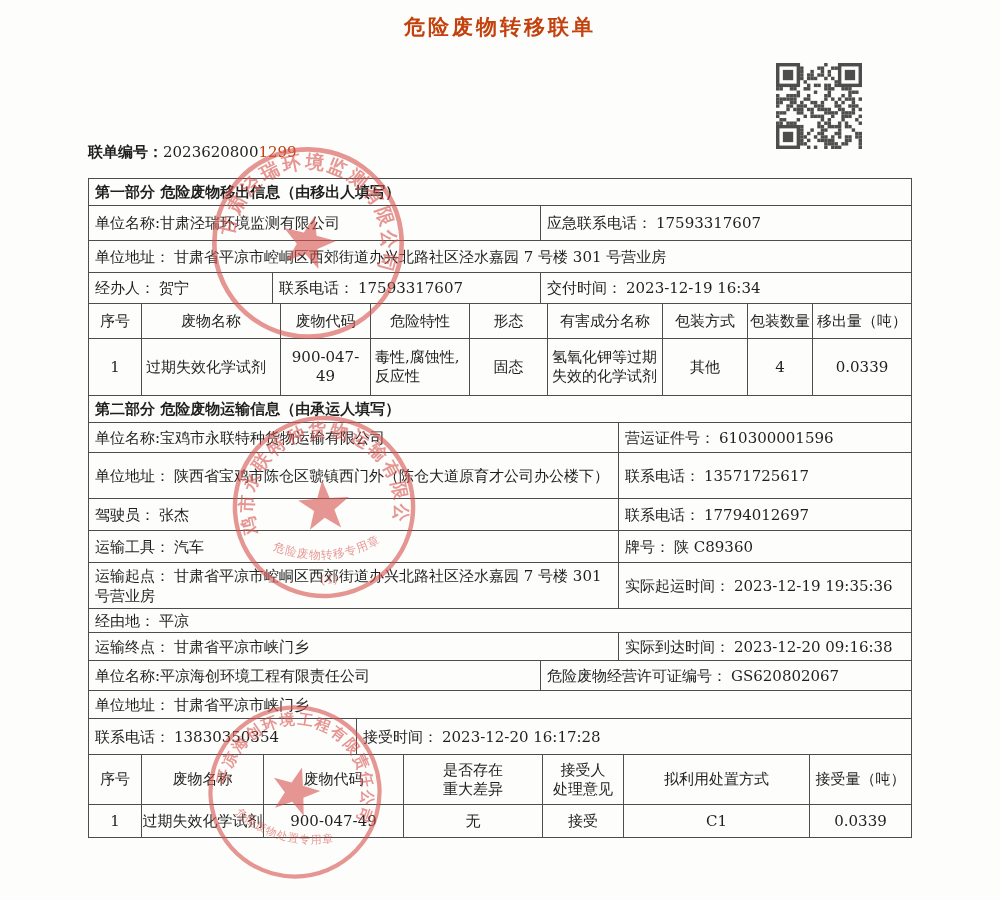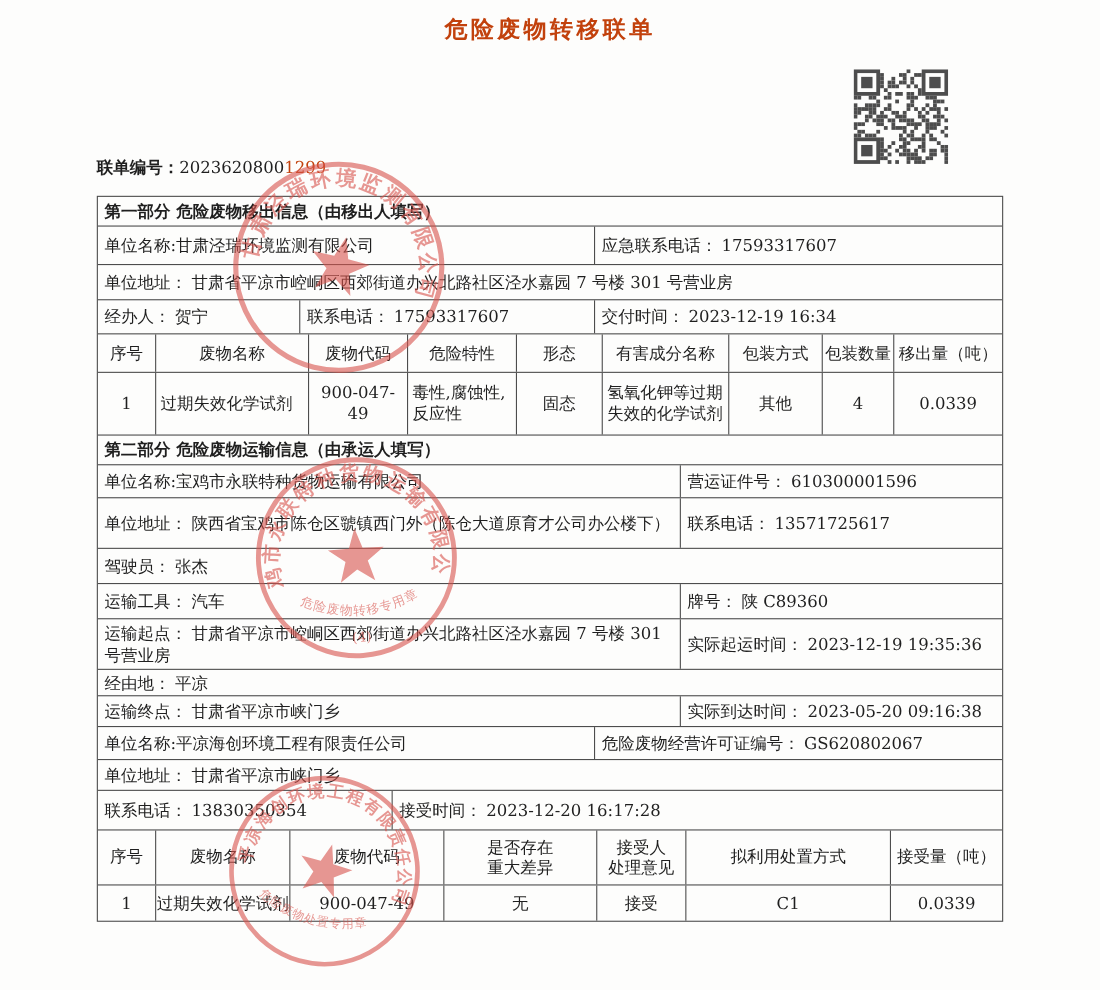--- a/index.html
+++ b/index.html
@@ -375,20 +375,23 @@
         <span class="wrap"><span>单位地址：</span><span class="val">陕西省宝鸡市陈仓区虢镇西门外（陈仓大道原育才公司办公楼下）</span></span>
       </div>
       <div class="cell">
         <span class="wrap"><span>联系电话：</span><span class="val">13571725617</span></span>
       </div>
     </div>
     <div class="row h32">
       <div class="cell w530">
         <span class="wrap"><span>驾驶员：</span><span class="val">张杰</span></span>
       </div>
+      <div class="cell">
+        <span class="wrap"><span>联系电话：</span><span class="val">17794012697</span></span>
+      </div>
     </div>
     <div class="row h32">
       <div class="cell w530">
         <span class="wrap"><span>运输工具：</span><span class="val">汽车</span></span>
       </div>
       <div class="cell">
         <span class="wrap"><span>牌号：</span><span class="val">陕 C89360</span></span>
       </div>
     </div>
     <div class="row h46">
@@ -402,21 +405,21 @@
     <div class="row h24">
       <div class="cell">
         <span class="wrap"><span>经由地：</span><span class="val">平凉</span></span>
       </div>
     </div>
     <div class="row h28">
       <div class="cell w530">
         <span class="wrap"><span>运输终点：</span><span class="val">甘肃省平凉市峡门乡</span></span>
       </div>
       <div class="cell">
-        <span class="wrap"><span>实际到达时间：</span><span class="val">2023-05-20 09:16:38</span></span>
+        <span class="wrap"><span>实际到达时间：</span><span class="val">2023-12-20 09:16:38</span></span>
       </div>
     </div>
 
     <div class="row h30">
       <div class="cell w452">
         <span class="wrap"><span>单位名称:</span><span class="val0">平凉海创环境工程有限责任公司</span></span>
       </div>
       <div class="cell">
         <span class="wrap"><span>危险废物经营许可证编号：</span><span class="val">GS620802067</span></span>
       </div>

